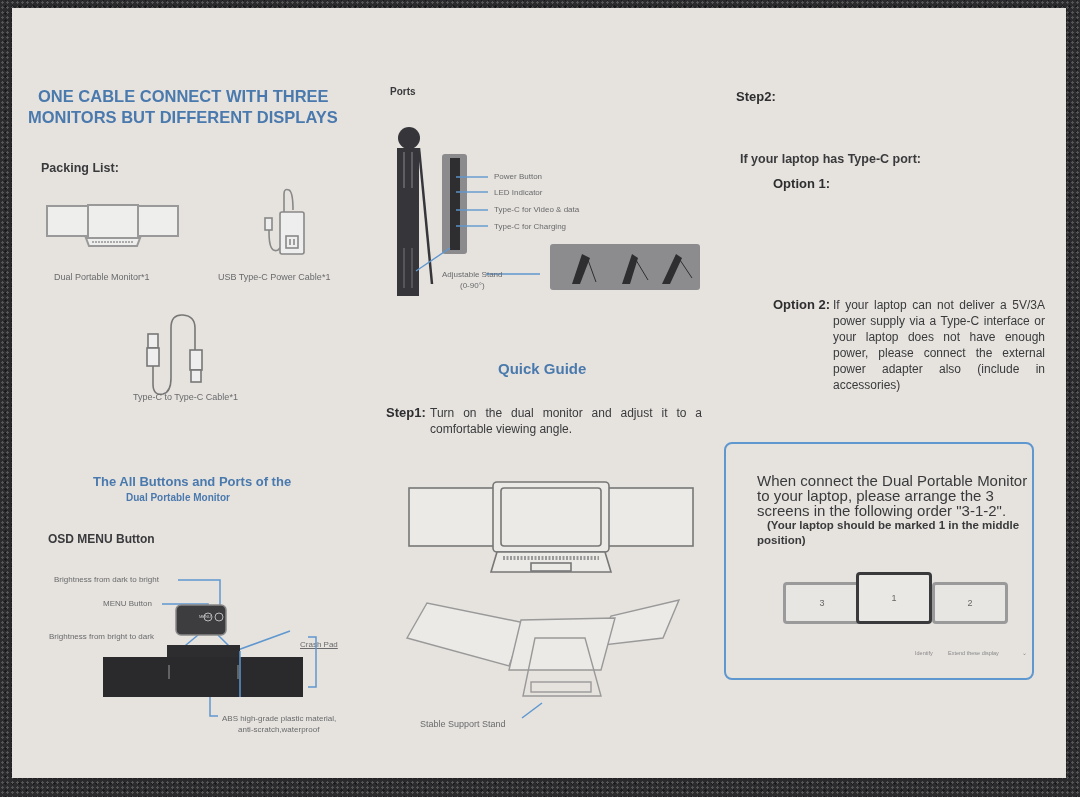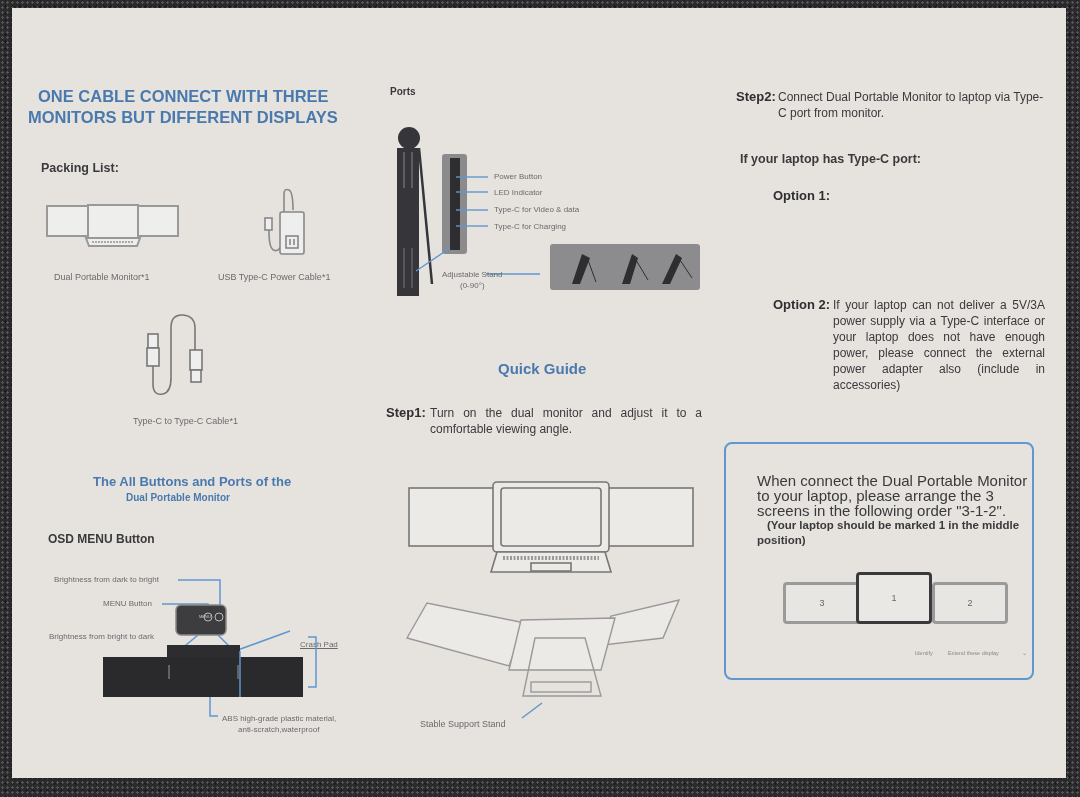--- a/index.html
+++ b/index.html
@@ -61,21 +61,21 @@
 
 <svg style="left:143px;top:312px;" width="80" height="90">
   <g fill="#eee" stroke="#777" stroke-width="1.6">
     <path d="M10 52 L10 72 Q10 84 20 82 Q28 80 28 66 L28 16 Q28 2 40 3 Q52 4 52 16 L52 38" fill="none"></path>
     <rect x="5" y="22" width="10" height="14"></rect>
     <rect x="4" y="36" width="12" height="18"></rect>
     <rect x="47" y="38" width="12" height="20"></rect>
     <rect x="48" y="58" width="10" height="12"></rect>
   </g>
 </svg>
-<div class="abs small" style="left:133px;top:416px;">Type-C to Type-C Cable*1</div>
+<div class="abs small" style="left:133px;top:392px;">Type-C to Type-C Cable*1</div>
 
 <div class="abs blue-title" style="left:93px;top:474px;font-size:13px;">The All Buttons and Ports of the</div>
 <div class="abs blue-title" style="left:126px;top:492px;font-size:10px;">Dual Portable Monitor</div>
 <div class="abs dark bold" style="left:48px;top:532px;font-size:12px;">OSD MENU Button</div>
 
 <div class="abs tiny" style="left:54px;top:575px;">Brightness from dark to bright</div>
 <div class="abs tiny" style="left:103px;top:599px;">MENU Button</div>
 <div class="abs tiny" style="left:49px;top:632px;">Brightness from bright to dark</div>
 <div class="abs tiny" style="left:300px;top:640px;text-decoration:underline;">Crash Pad</div>
 <div class="abs tiny" style="left:222px;top:714px;">ABS high-grade plastic material,</div>
@@ -169,25 +169,24 @@
     <rect x="126" y="84" width="60" height="10" fill="none"></rect>
   </g>
 </svg>
 <svg style="left:520px;top:700px;" width="26" height="20">
   <line x1="2" y1="18" x2="22" y2="3" stroke="#5f97cf" stroke-width="1.5"></line>
 </svg>
 <div class="abs tiny" style="left:420px;top:719px;font-size:9px;">Stable Support Stand</div>
 
 <div class="hang" style="left:736px;top:89px;width:312px;height:36px;">
   <span class="lbl">Step2:</span>
-  <span class="txt" style="left:42px;top:0;width:270px;text-align:left;">Connect Dual Portable Monitor to laptop via Type-C port from monitor.</span>
 </div>
 <div class="abs dark bold" style="left:740px;top:152px;font-size:12.5px;">If your laptop has Type-C port:</div>
 
-<div class="hang" style="left:773px;top:188px;width:274px;height:100px;">
+<div class="hang" style="left:773px;top:176px;width:274px;height:100px;">
   <span class="lbl">Option 1:</span>
 </div>
 
 <div class="hang" style="left:773px;top:297px;width:274px;height:100px;">
   <span class="lbl">Option 2:</span>
   <span class="txt" style="left:60px;top:0;width:212px;">If your laptop can not deliver a 5V/3A power supply via a Type-C interface or your laptop does not have enough power, please connect the external power adapter also (include in accessories)</span>
 </div>
 
 <div class="arrange-box"></div>
 <div class="abs para" style="left:757px;top:473px;width:272px;font-size:15px;line-height:15px;">When connect the Dual Portable Monitor to your laptop, please arrange the 3 screens in the following order "3-1-2".</div>

